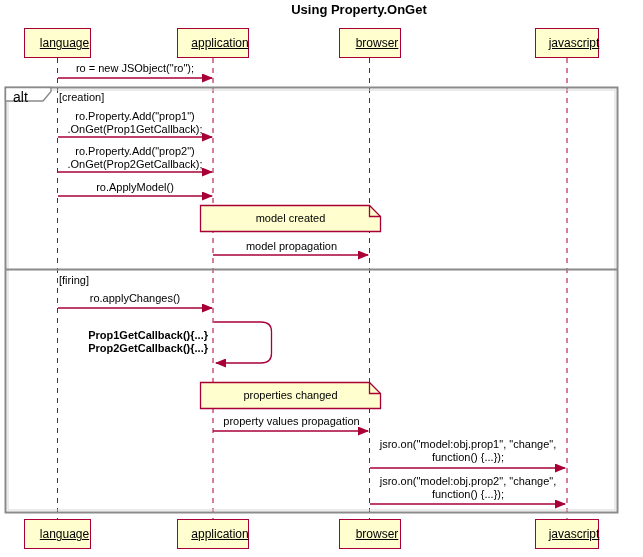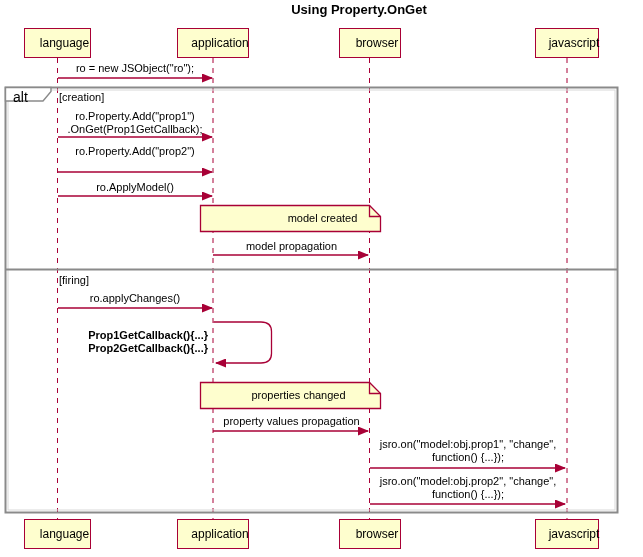--- a/index.html
+++ b/index.html
@@ -9,21 +9,21 @@
   }
   .title {
     position:absolute; left:0; top:2px; width:630px; text-align:center;
     font-size:13px; font-weight:bold;padding-left:44px;
   }
   svg.layer { position:absolute; left:0; top:0; }
   .pbox {
     position:absolute; box-sizing:border-box; height:30px;
     background:#FEFECE; border:1.6px solid #A80036;
     display:flex; align-items:center; justify-content:center;
-    font-size:12px; padding-left:14px;
+    font-size:12px; text-decoration:underline;padding-left:14px;
   }
   .msg { position:absolute; font-size:11px; line-height:13px; text-align:center; }
   .msg div { white-space:nowrap; }
   .msg.right { text-align:right; }
   .cond { position:absolute; font-size:11px; line-height:12px; }
   .opname { position:absolute; left:13px; top:89px; font-size:14px; }
   .notetext {
     position:absolute; font-size:11px; display:flex;
     align-items:center; justify-content:center;
   }
@@ -101,20 +101,21 @@
 
   <div class="msg" style="left:58px; top:62px;  width:154px;">
     <div>ro = new JSObject("ro");</div>
   </div>
   <div class="msg" style="left:53px; top:110px; width:164px;">
     <div>ro.Property.Add("prop1")</div>
     <div>.OnGet(Prop1GetCallback);</div>
   </div>
   <div class="msg" style="left:53px; top:145px; width:164px;">
     <div>ro.Property.Add("prop2")</div>
+    <div>.OnGet(Prop2GetCallback);</div>
   </div>
   <div class="msg" style="left:58px; top:181px; width:154px;">
     <div>ro.ApplyModel()</div>
   </div>
   <div class="msg" style="left:58px; top:292px; width:154px;">
     <div>ro.applyChanges()</div>
   </div>
   <div class="msg" style="left:213px; top:240px; width:157px;">
     <div>model propagation</div>
   </div>
@@ -127,16 +128,16 @@
   </div>
   <div class="msg" style="left:372px; top:438px; width:192px;">
     <div>jsro.on("model:obj.prop1", "change",</div>
     <div>function() {...});</div>
   </div>
   <div class="msg" style="left:372px; top:475px; width:192px;">
     <div>jsro.on("model:obj.prop2", "change",</div>
     <div>function() {...});</div>
   </div>
 
-  <div class="notetext" style="left:200px; top:205px; width:181px; height:26px;margin-left:32px;">model created</div>
-  <div class="notetext" style="left:200px; top:382px; width:181px; height:26px;padding-left:8px;">properties changed</div>
+  <div class="notetext" style="left:200px; top:205px; width:181px; height:26px;">model created</div>
+  <div class="notetext" style="left:200px; top:382px; width:181px; height:26px;">properties changed</div>
 
 </div>
 
 </body></html>

